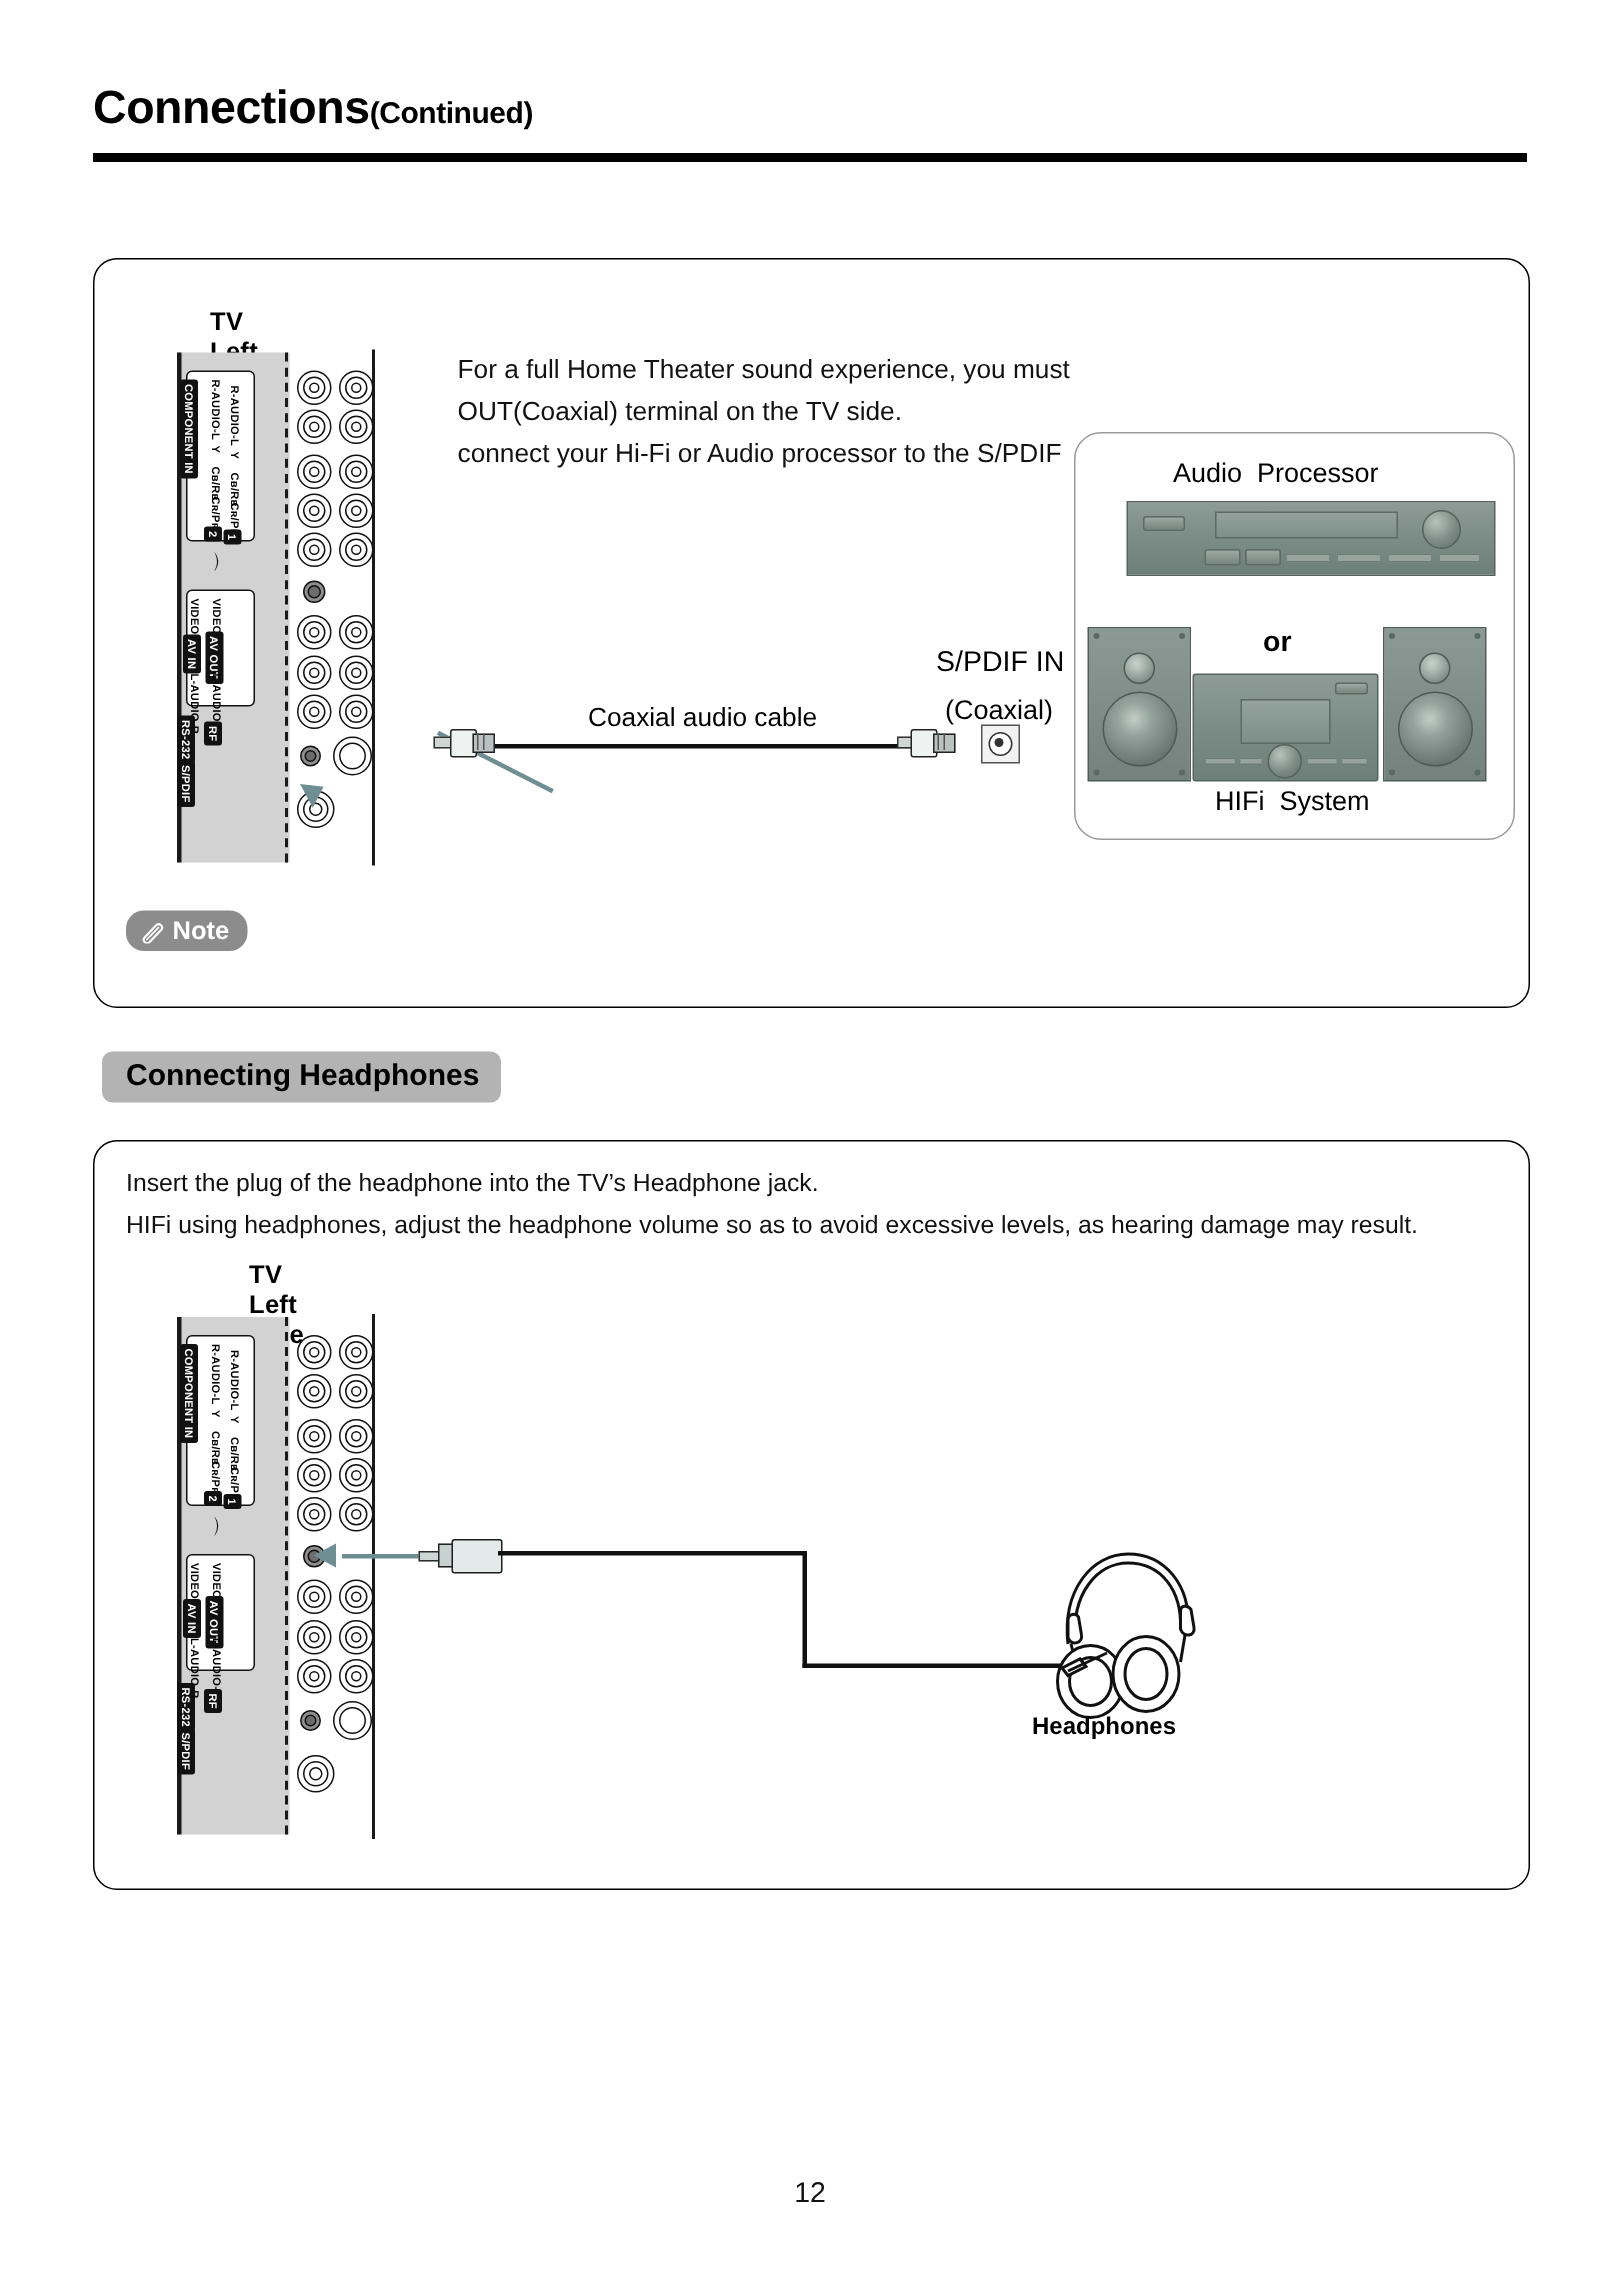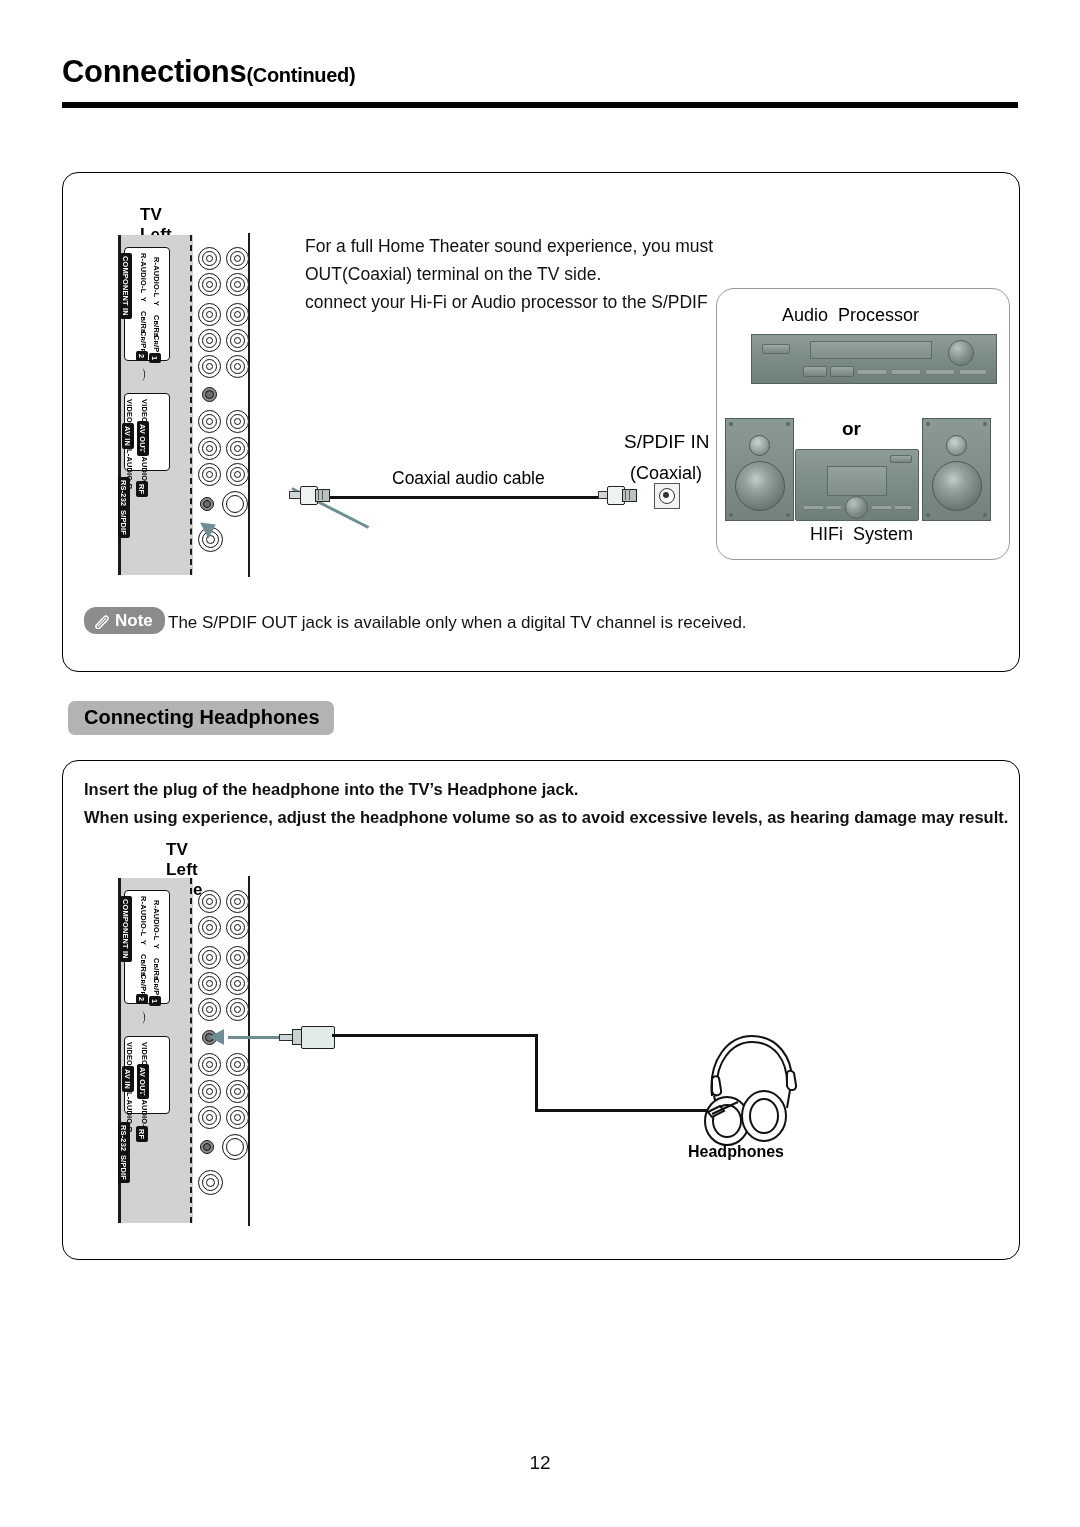--- a/index.html
+++ b/index.html
@@ -245,29 +245,28 @@
   </div>
   <div class="t" style="left:810px;top:524px;font-size:18px;">HIFi  System</div>
 
   <div class="note-pill" style="left:84px;top:607px;">
     <svg width="17" height="16" viewBox="0 0 17 16">
       <path d="M3.2 12.2 L11.4 3.6 a2.3 2.3 0 0 1 3.3 3.1 L6.5 15.3 a2.3 2.3 0 0 1 -3.3 -3.1 Z" fill="none" stroke="#ffffff" stroke-width="1.4"></path>
       <path d="M4.6 13.7 L12.9 5.1" stroke="#ffffff" stroke-width="1.1" fill="none"></path>
     </svg>
     <span class="ntxt">Note</span>
   </div>
-  <div class="note-text" style="left:168px;top:613px;">The S/PDIF OUT jack is available only when a digital TV channel is received.</div>
 
   <div class="sec-label" style="left:68px;top:701px;">Connecting Headphones</div>
 
   <div class="frame" style="left:62px;top:760px;width:956px;height:498px;"></div>
 
-  <div class="para" style="left:84px;top:775px;width:900px;font-size:16.5px;line-height:28px;font-weight:bold;">
+  <div class="para" style="left:84px;top:775px;width:900px;font-size:16.5px;line-height:28px;">
     <div>Insert the plug of the headphone into the TV’s Headphone jack.</div>
-    <div>When using experience, adjust the headphone volume so as to avoid excessive levels, as hearing damage may result.</div>
+    <div>HIFi using headphones, adjust the headphone volume so as to avoid excessive levels, as hearing damage may result.</div>
   </div>
 
   <div class="tvpanel" style="left:118px;top:840px;">
     <div class="tv-cap" style="left:48px;top:0;">TV Left Side</div>
     <div class="tv-body" style="left:0;top:38px;width:72px;height:345px;"></div>
     <div class="tv-dash" style="left:72px;top:38px;height:345px;"></div>
     <div class="tv-edge" style="left:130px;top:36px;height:350px;"></div>
 
     <div class="lblbox" style="left:6px;top:50px;width:44px;height:112px;"></div>
     <div class="vlab inv" style="left:14px;top:56px;">COMPONENT IN</div>

